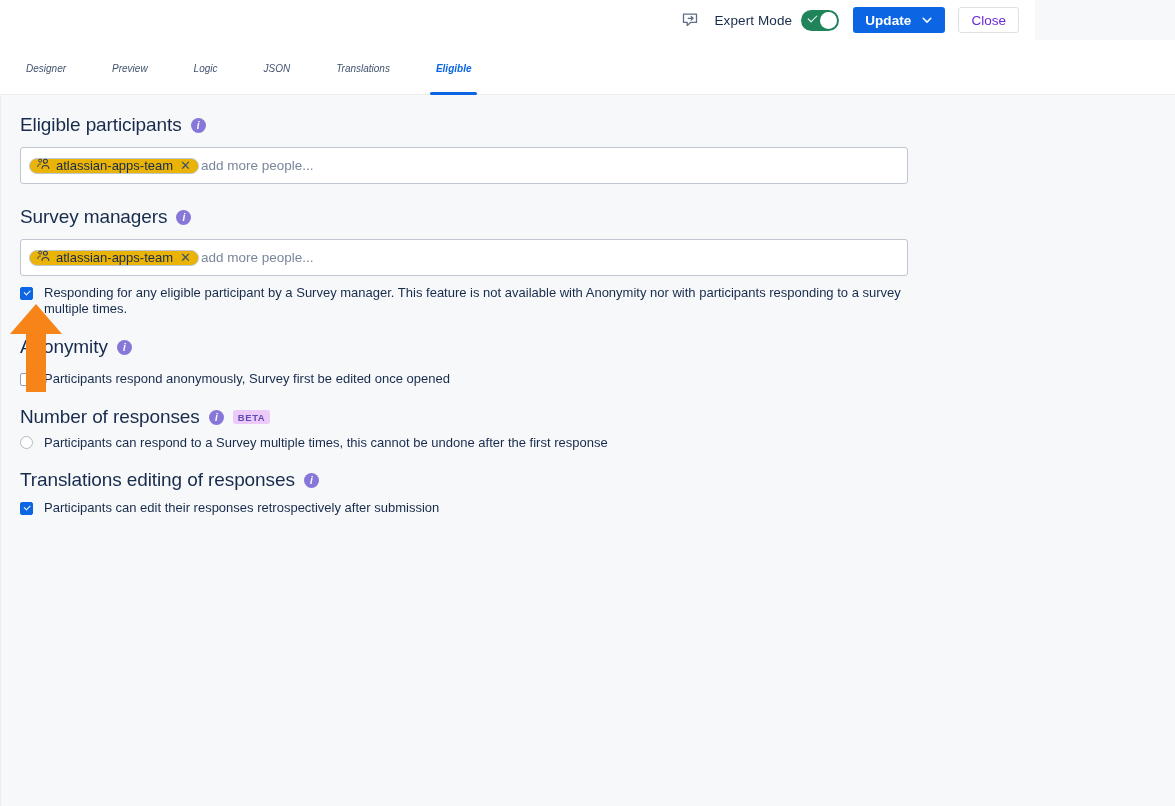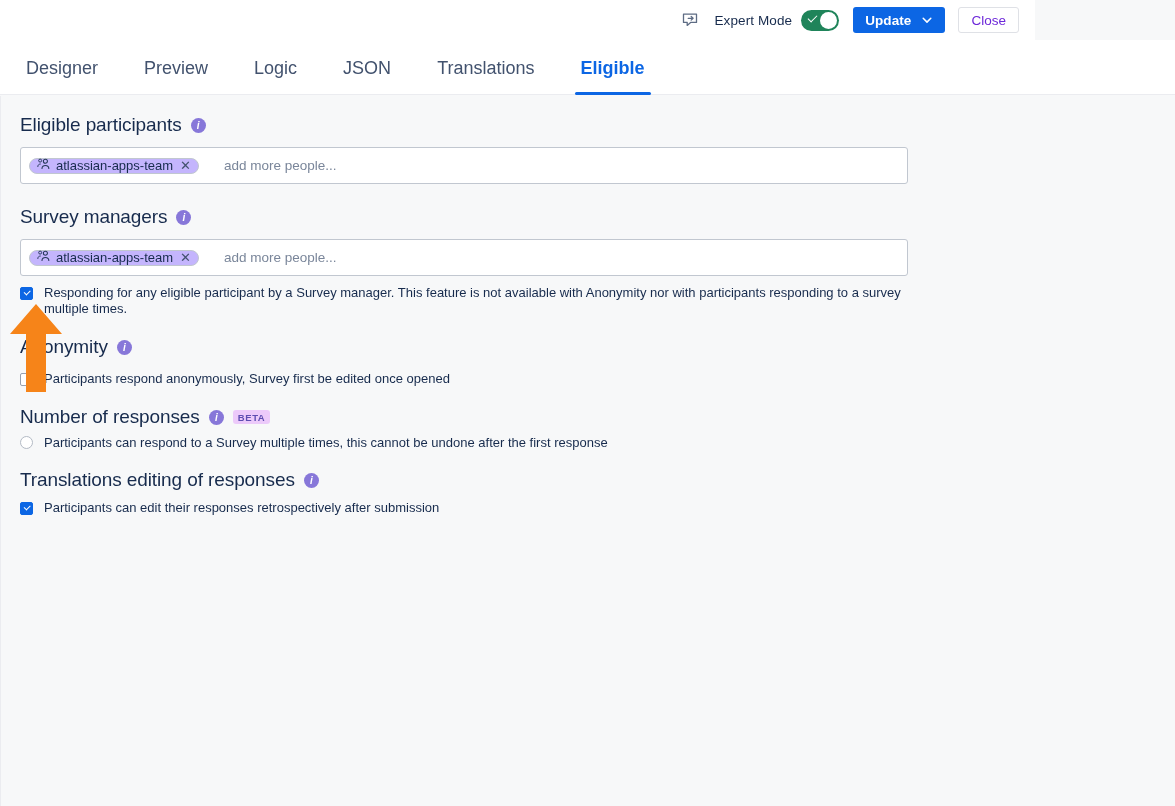--- a/index.html
+++ b/index.html
@@ -41,22 +41,22 @@
     padding: 0 12px; font-size: 13.5px; font-family: "Liberation Sans", sans-serif; cursor: pointer;
   }
 
   
   .tabs {
     position: absolute; left: 0; top: 40px; width: 1175px; height: 55px;
     background: #fff; border-bottom: 1px solid #ebecf0;
     display: flex; align-items: flex-start; padding-left: 20px;
   }
   .tab {
-    height: 53px; display: flex; align-items: center; font-size: 18px; color: #42526e;
-    padding: 0 6px; margin-right: 34px; cursor: pointer; position: relative; top: 2px;
+    height: 53px; display: flex; align-items: center; font-size: 10px; color: #42526e;
+    padding: 0 6px; margin-right: 34px; cursor: pointer; position: relative; top: 2px; font-style: italic;
   }
   .tab.active { color: #0c66e4; font-weight: 700; }
   .tab.active::after {
     content: ""; position: absolute; left: 0; right: 0; bottom: 0; height: 3px; background: #0c66e4; border-radius: 2px;
   }
 
   
   .content { position: absolute; left: 0; top: 96px; width: 1175px; bottom: 4px; padding: 18px 20px 0 20px; }
   h2.section {
     font-size: 19px; font-weight: 400; color: #172b4d; letter-spacing: -.1px;
@@ -69,24 +69,24 @@
     background: #eccafa; color: #5e4db2; font-size: 9.5px; font-weight: 700; letter-spacing: .6px;
     border-radius: 3px; padding: 2px 5px 1px 5px; line-height: 1.2;
   }
 
   .field {
     width: 888px; height: 37px; background: #fff; border: 1px solid #c1c7d0; border-radius: 3px;
     display: flex; align-items: center; padding: 0 8px; margin-top: 11px;
   }
   .pill {
     display: flex; align-items: center; gap: 5px; border: 1px solid #c1c7d0; border-radius: 14px;
-    height: 16px; padding: 0 7px 0 7px; background: #c4b5fd; font-size: 13px; color: #172b4d; cursor: pointer;
+    height: 16px; padding: 0 7px 0 7px; background: #eab308; font-size: 13px; color: #172b4d; cursor: pointer;
   }
   .pill .x { font-size: 13px; color: #42526e; line-height: 1; margin-left: 2px; }
-  .placeholder { font-size: 13.5px; color: #7a869a; margin-left: 25px; }
+  .placeholder { font-size: 13.5px; color: #7a869a; margin-left: 2px; }
 
   .cb-row { display: flex; align-items: flex-start; margin-top: 9px; }
   .cb {
     width: 13px; height: 13px; border-radius: 2px; flex: 0 0 auto; margin-top: 2px; cursor: pointer; position: relative;
   }
   .cb.checked { background: #0c66e4; border: 1px solid #0c66e4; }
   .cb.checked::after {
     content: ""; position: absolute; left: 3px; top: 2px; width: 5px; height: 2.5px;
     border-left: 1.6px solid #fff; border-bottom: 1.6px solid #fff; transform: rotate(-45deg);
   }

